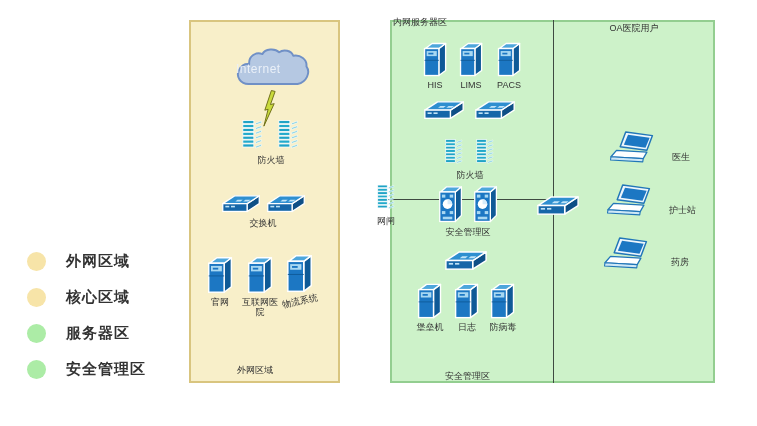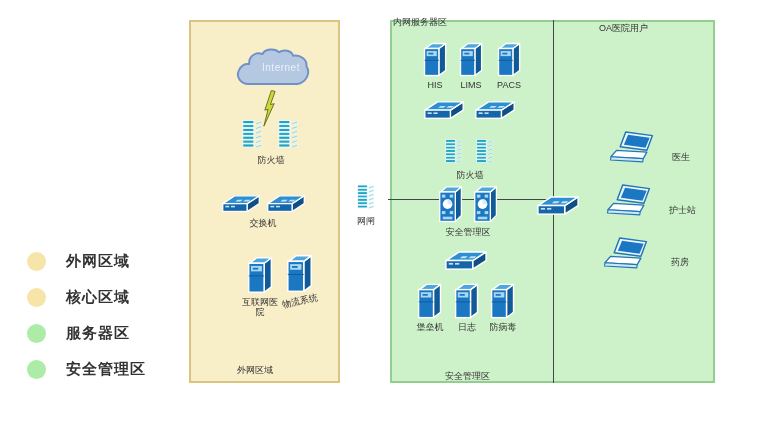--- a/index.html
+++ b/index.html
@@ -11,22 +11,22 @@
   .panel-green{left:390px;top:20px;width:325px;height:363px;border-color:#93CE90;}
   .vline{position:absolute;left:553px;top:20px;width:0;height:363px;border-left:1.5px solid #3E4A41;}
   .hline{position:absolute;left:388px;top:199px;width:166px;height:0;border-top:1.5px solid #3E4A41;}
   .node{position:absolute;display:flex;flex-direction:column;align-items:center;}
   .irow{display:flex;flex-direction:row;align-items:flex-end;}
   .nlabel{font-size:9px;color:#333;line-height:1.15;text-align:center;white-space:nowrap;margin-top:2px;}
   .wrap{white-space:normal;width:40px;}
   .tilt{transform:rotate(-12deg);}
   .zlabel{position:absolute;font-size:9px;color:#333;white-space:nowrap;}
   .cloud-wrap{position:absolute;}
-  .cloud-text{position:absolute;left:8px;top:15px;width:100%;text-align:center;
-              font-size:10px;color:#EAF0F8;letter-spacing:.5px;}
+  .cloud-text{position:absolute;left:0;top:15px;width:100%;
+              font-size:12px;color:#EAF0F8;letter-spacing:.5px;}
   .legend{position:absolute;left:27px;top:252px;display:flex;flex-direction:column;gap:17px;}
   .legend-item{display:flex;align-items:center;height:19px;gap:20px;}
   .legend-dot{width:19px;height:19px;border-radius:50%;flex:0 0 auto;}
   .legend-label{font-size:15px;font-weight:700;color:#333;letter-spacing:1px;white-space:nowrap;}
   .diagram-title{position:absolute;left:584px;top:396px;font-size:17px;font-weight:700;
                  color:#383838;letter-spacing:1px;white-space:nowrap;}
 </style>
 </head>
 <body>
 
@@ -148,35 +148,41 @@
       <svg width="40" height="23">
           <use href="#sym-switch"></use>
         </svg>
       <svg width="40" height="23">
           <use href="#sym-switch"></use>
         </svg>
     </div>
     <span class="nlabel">交换机</span>
   </div>
 
+  <div class="node" style="left:204px;top:255px;width:32px">
+    <svg width="29" height="40">
+        <use href="#sym-server"></use>
+      </svg>
+    <span class="nlabel">官网</span>
+  </div>
   <div class="node" style="left:242px;top:255px;width:36px">
     <svg width="29" height="40">
         <use href="#sym-server"></use>
       </svg>
     <span class="nlabel wrap">互联网医院</span>
   </div>
   <div class="node" style="left:281px;top:253px;width:38px">
     <svg width="30" height="41">
         <use href="#sym-server"></use>
       </svg>
     <span class="nlabel tilt">物流系统</span>
   </div>
   <span class="zlabel" style="left:237px;top:364px">外网区域</span>
 
-  <div class="node" style="left:350px;top:181px;width:32px">
+  <div class="node" style="left:370px;top:181px;width:32px">
     <svg width="19" height="33">
         <use href="#sym-firewall"></use>
       </svg>
     <span class="nlabel">网闸</span>
   </div>
 
   <span class="zlabel" style="left:393px;top:16px">内网服务器区</span>
 
   <div class="node" style="left:456px;top:41px;width:30px">
     <svg width="27" height="37">
@@ -249,21 +255,21 @@
     <span class="nlabel">堡垒机</span>
   </div>
   <div class="node" style="left:487px;top:282px;width:32px">
     <svg width="28" height="38">
         <use href="#sym-server"></use>
       </svg>
     <span class="nlabel">防病毒</span>
   </div>
   <span class="zlabel" style="left:445px;top:370px">安全管理区</span>
 
-  <span class="zlabel" style="left:599px;top:22px;width:70px;text-align:left">OA医院用户</span>
+  <span class="zlabel" style="left:599px;top:22px;width:70px;text-align:center">OA医院用户</span>
 
   <svg class="abs" style="left:536px;top:194px" width="44" height="25">
       <use href="#sym-switch"></use>
     </svg>
 
   <svg class="abs" style="left:609px;top:131px" width="50" height="35">
       <use href="#sym-laptop"></use>
     </svg>
   <span class="zlabel" style="left:672px;top:151px">医生</span>
 

